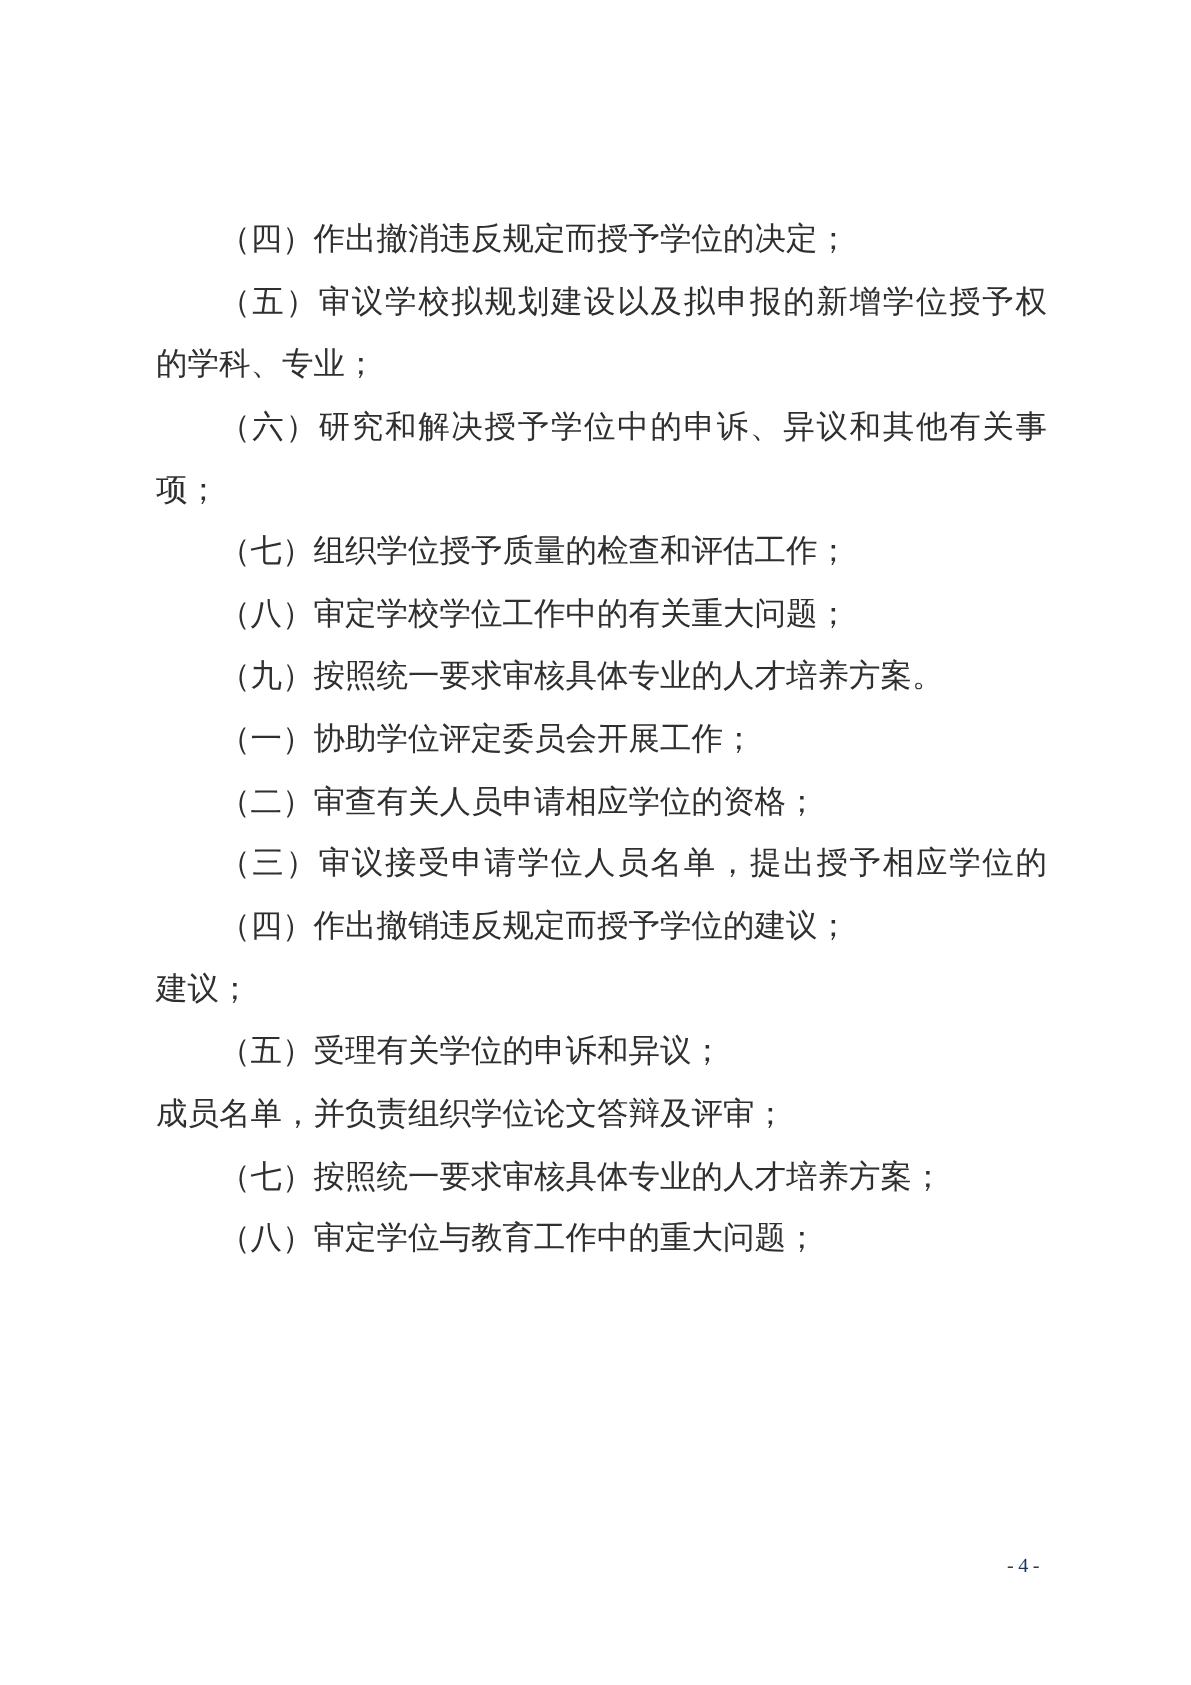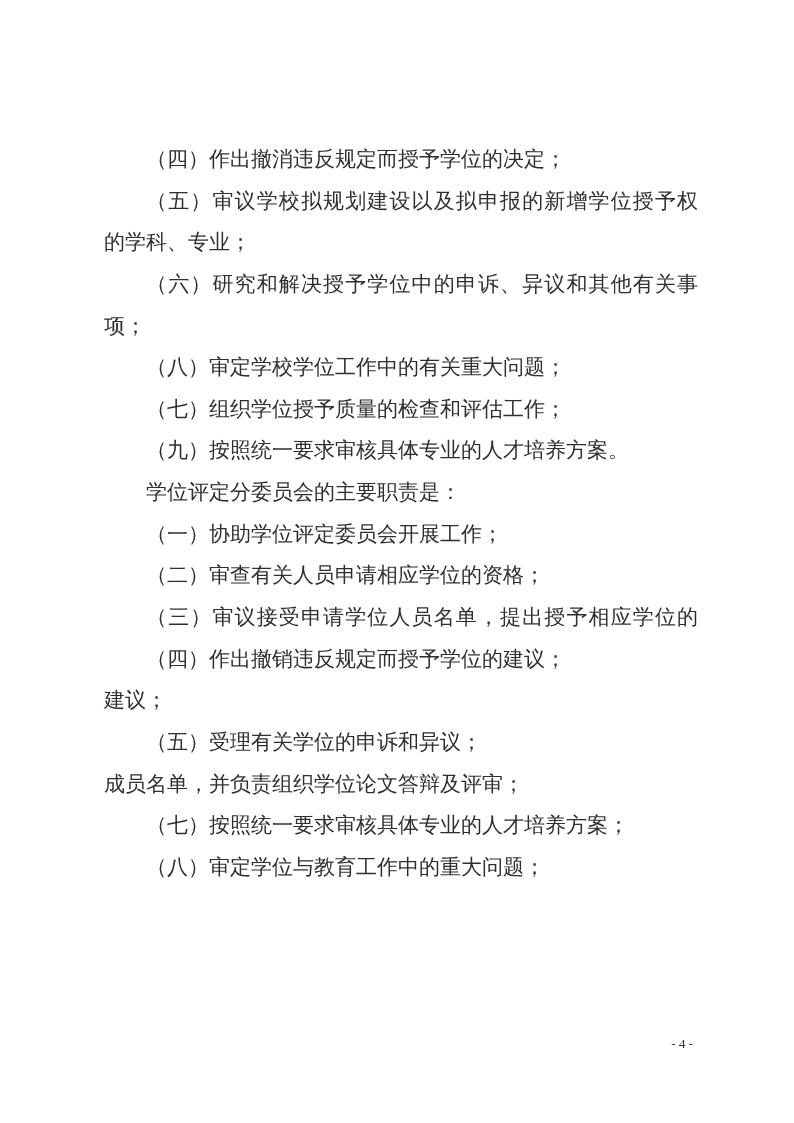--- a/index.html
+++ b/index.html
@@ -50,24 +50,23 @@
 </head>
 <body>
 
 <div class="page">
   <div class="content">
     <div class="line p">（四）作出撤消违反规定而授予学位的决定；</div>
     <div class="line p fill">（五）审议学校拟规划建设以及拟申报的新增学位授予权</div>
     <div class="line c">的学科、专业；</div>
     <div class="line p fill">（六）研究和解决授予学位中的申诉、异议和其他有关事</div>
     <div class="line c">项；</div>
+    <div class="line p">（七）组织学位授予质量的检查和评估工作；</div>
     <div class="line p">（八）审定学校学位工作中的有关重大问题；</div>
-    <div class="line p">（七）组织学位授予质量的检查和评估工作；</div>
     <div class="line p">（九）按照统一要求审核具体专业的人才培养方案。</div>
-    <div class="line p">学位评定分委员会的主要职责是：</div>
     <div class="line p">（一）协助学位评定委员会开展工作；</div>
     <div class="line p">（二）审查有关人员申请相应学位的资格；</div>
     <div class="line p fill">（三）审议接受申请学位人员名单，提出授予相应学位的</div>
     <div class="line p">（四）作出撤销违反规定而授予学位的建议；</div>
     <div class="line c">建议；</div>
     <div class="line p">（五）受理有关学位的申诉和异议；</div>
     <div class="line c">成员名单，并负责组织学位论文答辩及评审；</div>
     <div class="line p">（七）按照统一要求审核具体专业的人才培养方案；</div>
     <div class="line p">（八）审定学位与教育工作中的重大问题；</div>
   </div>

